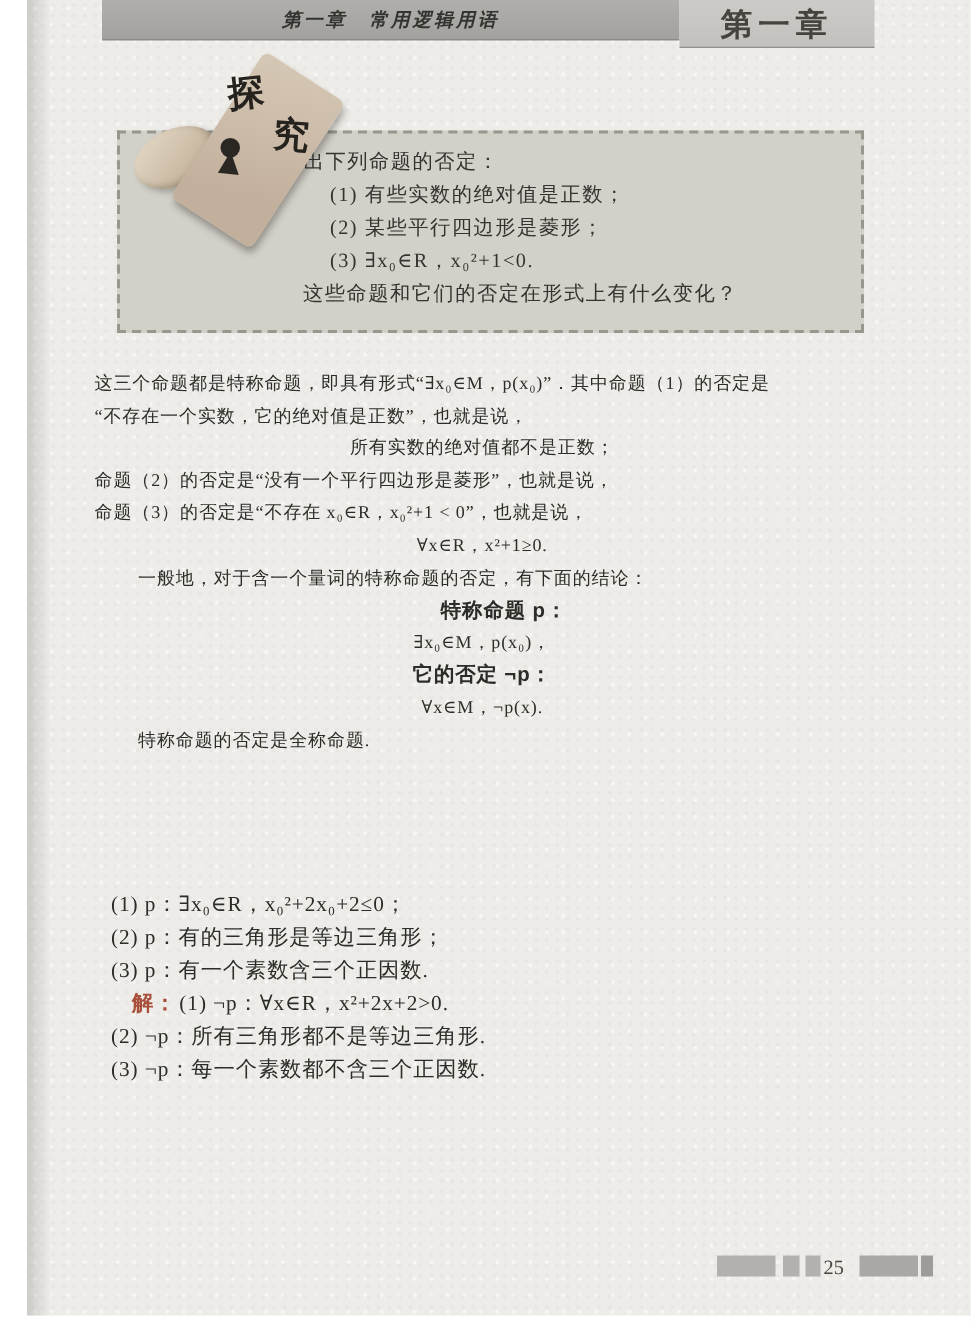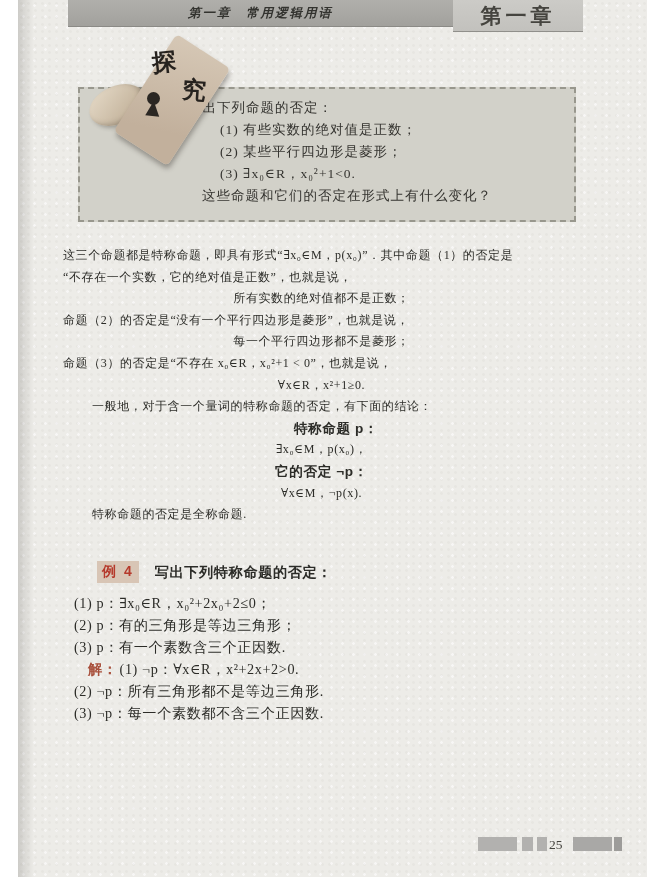--- a/index.html
+++ b/index.html
@@ -158,35 +158,30 @@
     <div class="keyhole-tri"></div>
     <div class="stamp-char t1">探</div>
     <div class="stamp-char t2">究</div>
   </div>
 
   <div class="body-text">
     <div class="bl">这三个命题都是特称命题，即具有形式“∃x₀∈M，p(x₀)”．其中命题（1）的否定是</div>
     <div class="bl">“不存在一个实数，它的绝对值是正数”，也就是说，</div>
     <div class="bl c">所有实数的绝对值都不是正数；</div>
     <div class="bl">命题（2）的否定是“没有一个平行四边形是菱形”，也就是说，</div>
-    <div class="bl c">每一个平行四边形都不是菱形；</div>
     <div class="bl">命题（3）的否定是“不存在 x₀∈R，x₀²+1 &lt; 0”，也就是说，</div>
     <div class="bl c">∀x∈R，x²+1≥0.</div>
     <div class="bl i">一般地，对于含一个量词的特称命题的否定，有下面的结论：</div>
     <div class="bl i b">特称命题 p：</div>
     <div class="bl c">∃x₀∈M，p(x₀)，</div>
     <div class="bl b">它的否定 ¬p：</div>
     <div class="bl c">∀x∈M，¬p(x).</div>
     <div class="bl i">特称命题的否定是全称命题.</div>
   </div>
 
-  <div class="example-head">
-    <span class="example-badge">例 4</span>
-    <span class="example-title">写出下列特称命题的否定：</span>
-  </div>
   <div class="example-lines">
     <div class="el">(1) p：∃x₀∈R，x₀²+2x₀+2≤0；</div>
     <div class="el">(2) p：有的三角形是等边三角形；</div>
     <div class="el">(3) p：有一个素数含三个正因数.</div>
     <div class="el"><span class="sol-label">解：</span><span>(1) ¬p：∀x∈R，x²+2x+2&gt;0.</span></div>
     <div class="el">(2) ¬p：所有三角形都不是等边三角形.</div>
     <div class="el">(3) ¬p：每一个素数都不含三个正因数.</div>
   </div>
 
   <div class="fbar fb1"></div>

